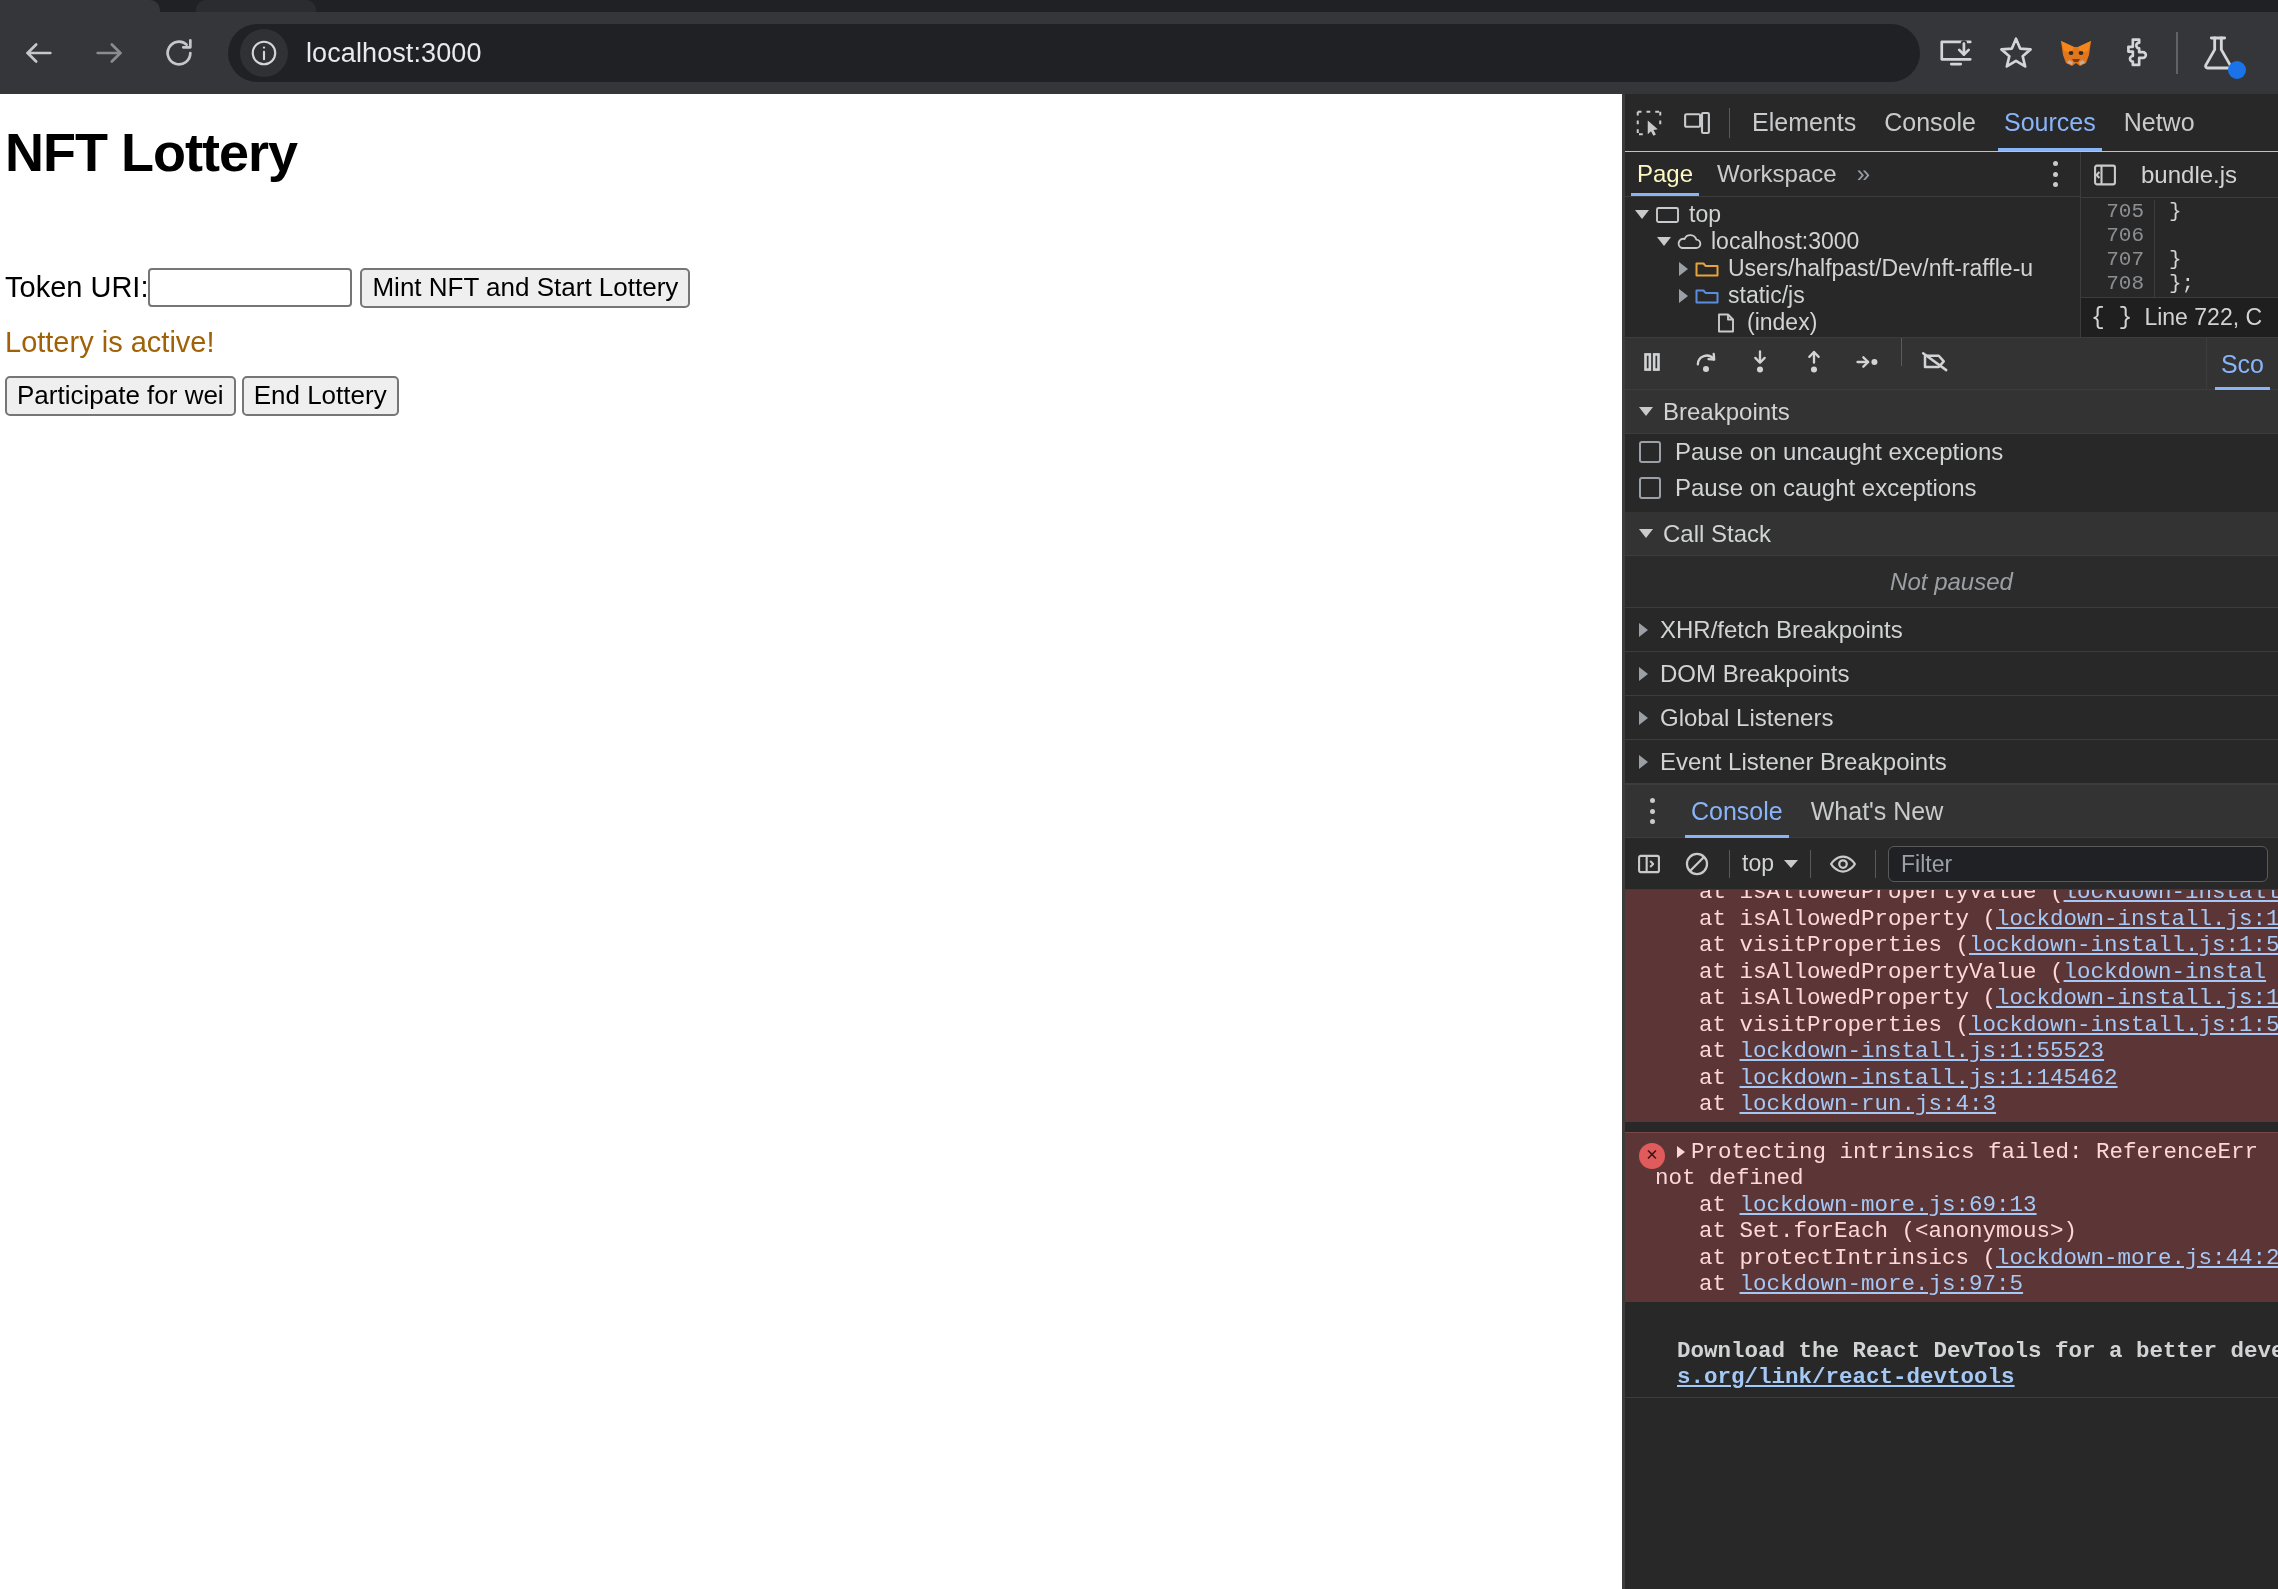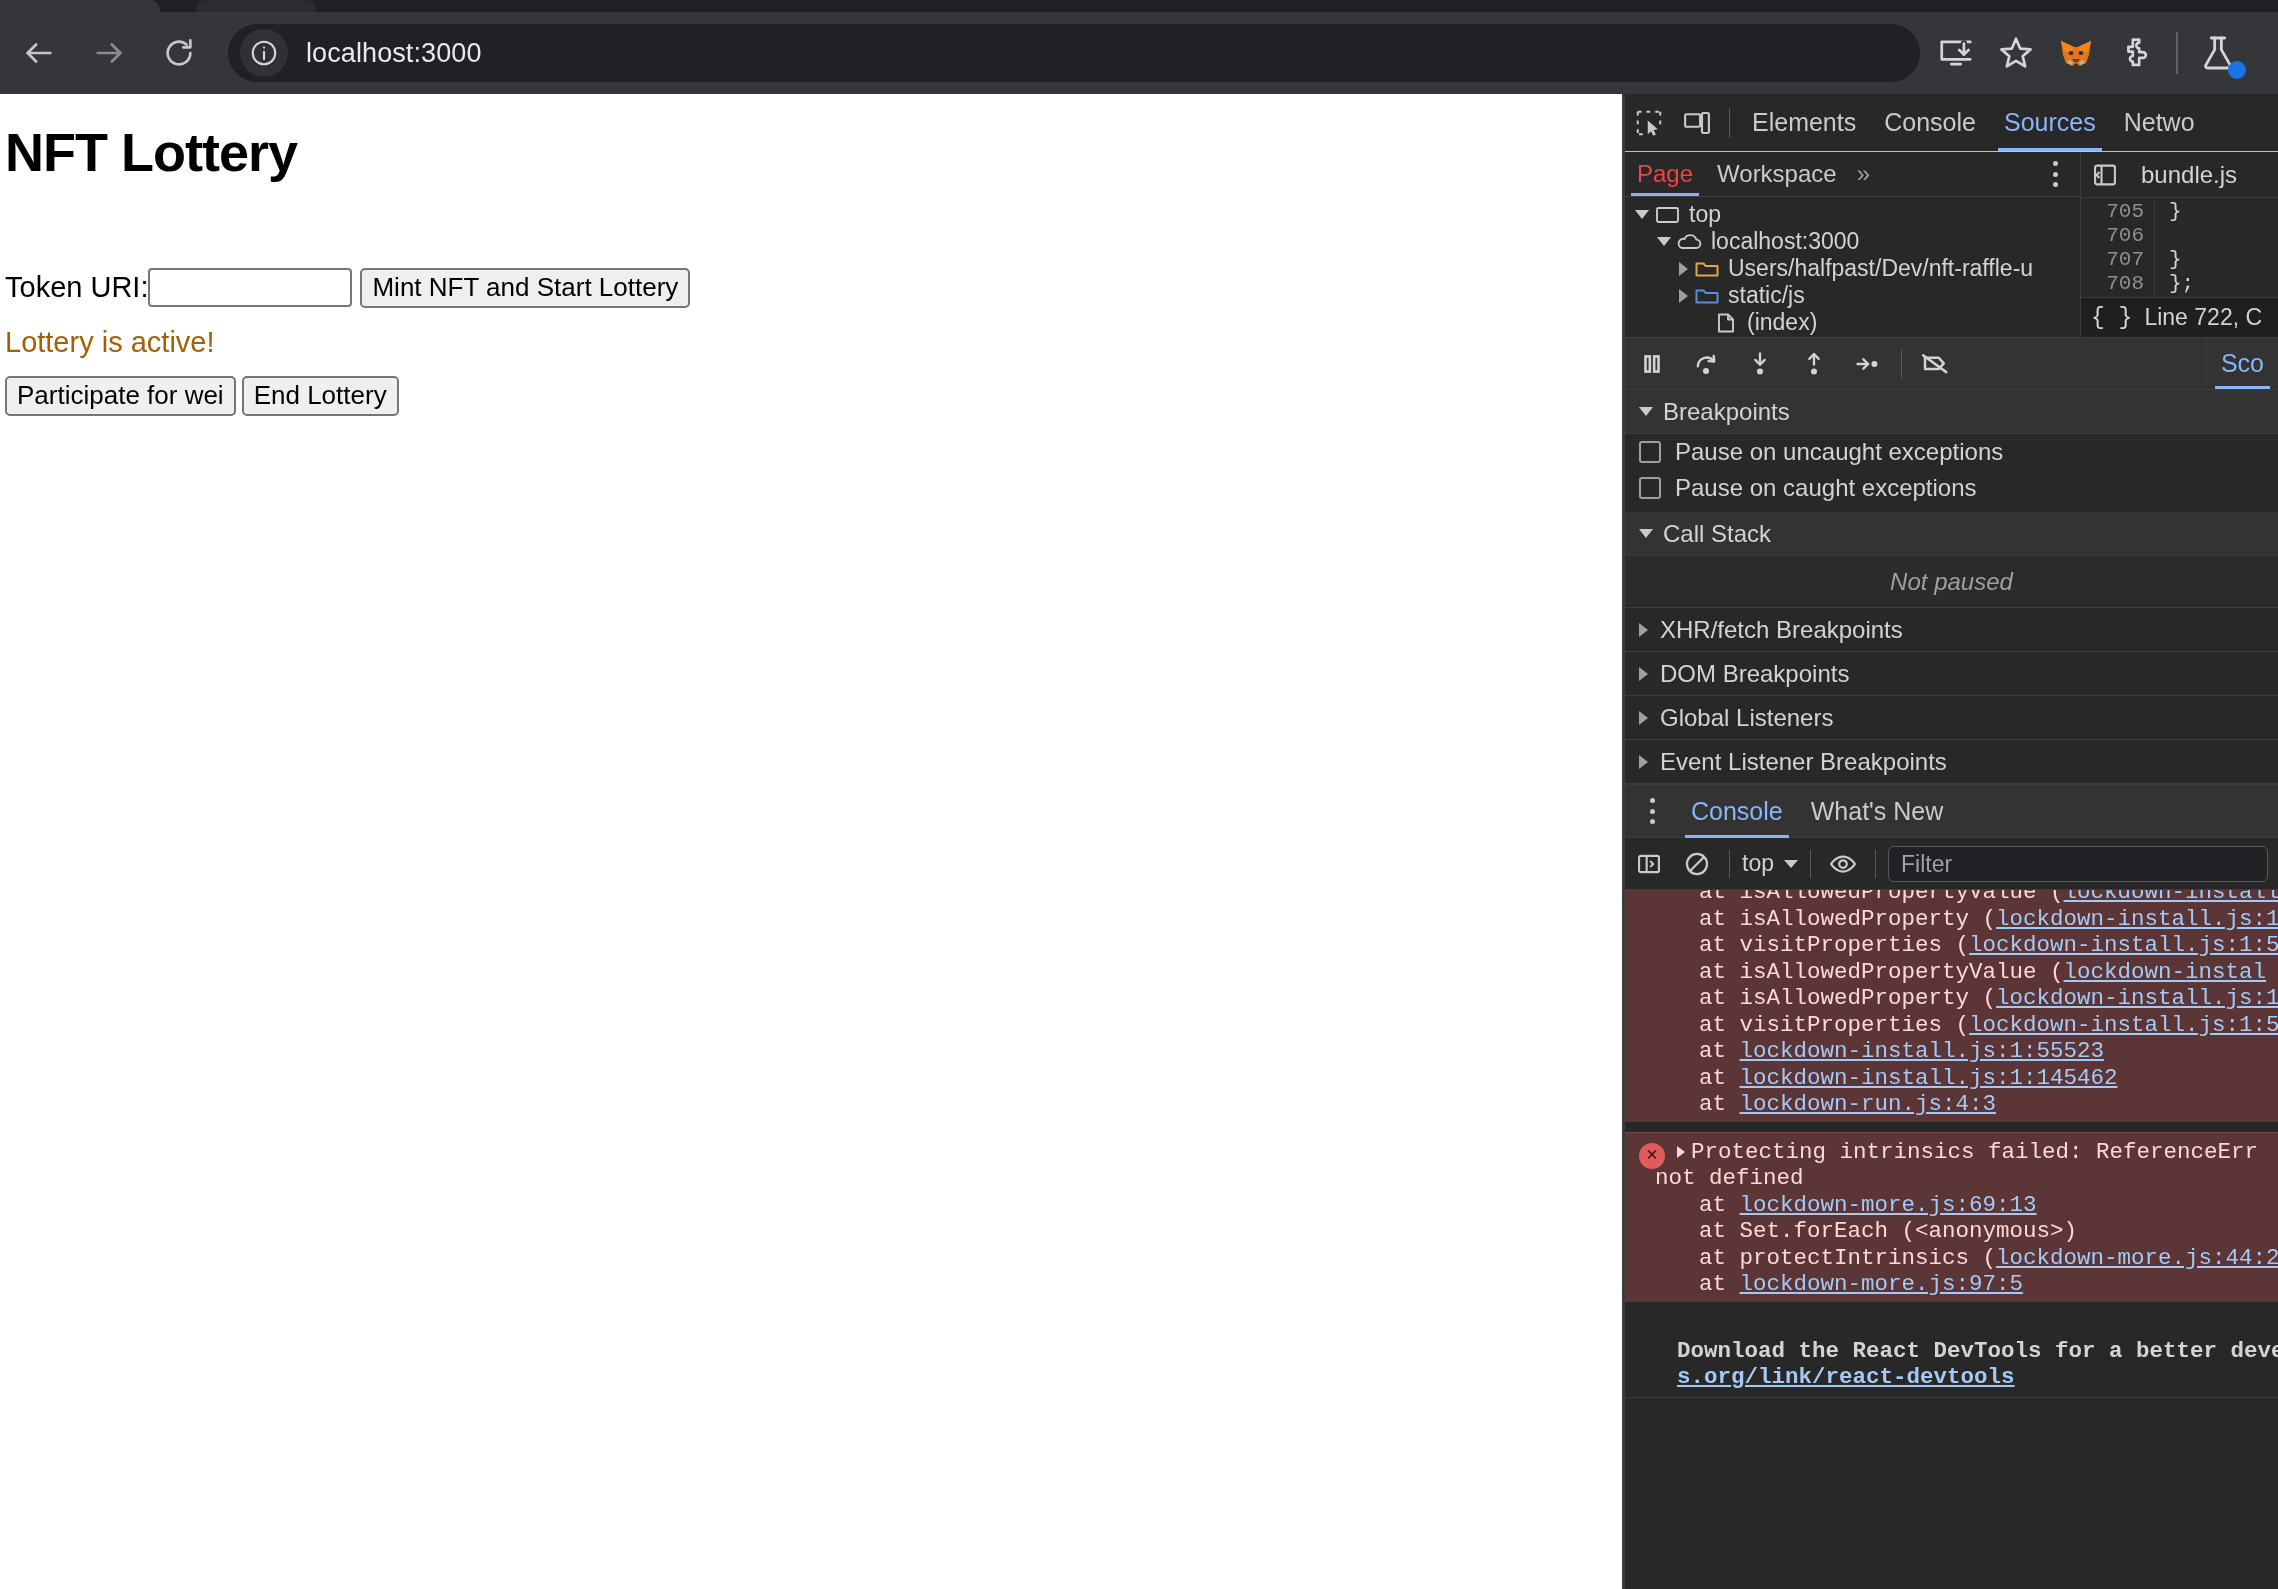--- a/index.html
+++ b/index.html
@@ -129,21 +129,21 @@
   .dt-main { display: flex; height: 186px; border-bottom: 1px solid #3c3c3c; }
   .nav-col { width: 455px; display: flex; flex-direction: column; background: #282828; }
   .nav-tabbar {
     height: 46px; display: flex; align-items: center; border-bottom: 1px solid #3c3c3c;
     background: #282828;
   }
   .nav-tab {
     padding: 0 12px; height: 44px; display: flex; align-items: center;
     font-size: 24px; color: #c9cacb; position: relative;
   }
-  .nav-tab.active { color: #ef4444; }
+  .nav-tab.active { color: #fef9c3; }
   .nav-tab.active::after {
     content: ""; position: absolute; left: 6px; right: 6px; bottom: 0;
     height: 3px; background: #8ab4f8;
   }
   .chevrons { font-size: 24px; color: #9aa0a6; padding: 0 8px; letter-spacing: -2px; }
   .kebab {
     margin-left: auto; margin-right: 12px; width: 26px; height: 26px;
     display: flex; flex-direction: column; justify-content: space-between; align-items: center;
   }
   .kebab i { width: 5px; height: 5px; background: #c9cacb; border-radius: 50%; display: block; }
@@ -169,21 +169,21 @@
   .gutter div.dim { color: #606366; }
   .codelines { padding-left: 14px; color: #d2d3d4; }
   .ed-status {
     height: 40px; display: flex; align-items: center; background: #1f1f1f;
     border-top: 1px solid #3c3c3c; font-size: 23px; color: #d2d3d4; white-space: nowrap;
   }
   .braces { font-family: "Liberation Mono", monospace; margin: 0 12px 0 10px; color: #d2d3d4; }
 
   
   .dbg-toolbar {
-    height: 52px; display: flex; align-items: center; background: #333333;
+    height: 52px; display: flex; align-items: flex-start; background: #333333;
     border-bottom: 1px solid #3c3c3c;
   }
   .dbg-btn { width: 54px; height: 48px; display: flex; align-items: center; justify-content: center; }
   .dbg-toolbar .sep { width: 1px; height: 28px; background: #5a5a5a; margin: 0 6px; }
   .dbg-right { margin-left: auto; display: flex; align-items: center; height: 52px; border-left: 1px solid #3c3c3c; }
   .dbg-right .dt-tab { height: 51px; font-size: 25px; }
 
   
   .pane-header {
     height: 44px; display: flex; align-items: center; background: #333333;

